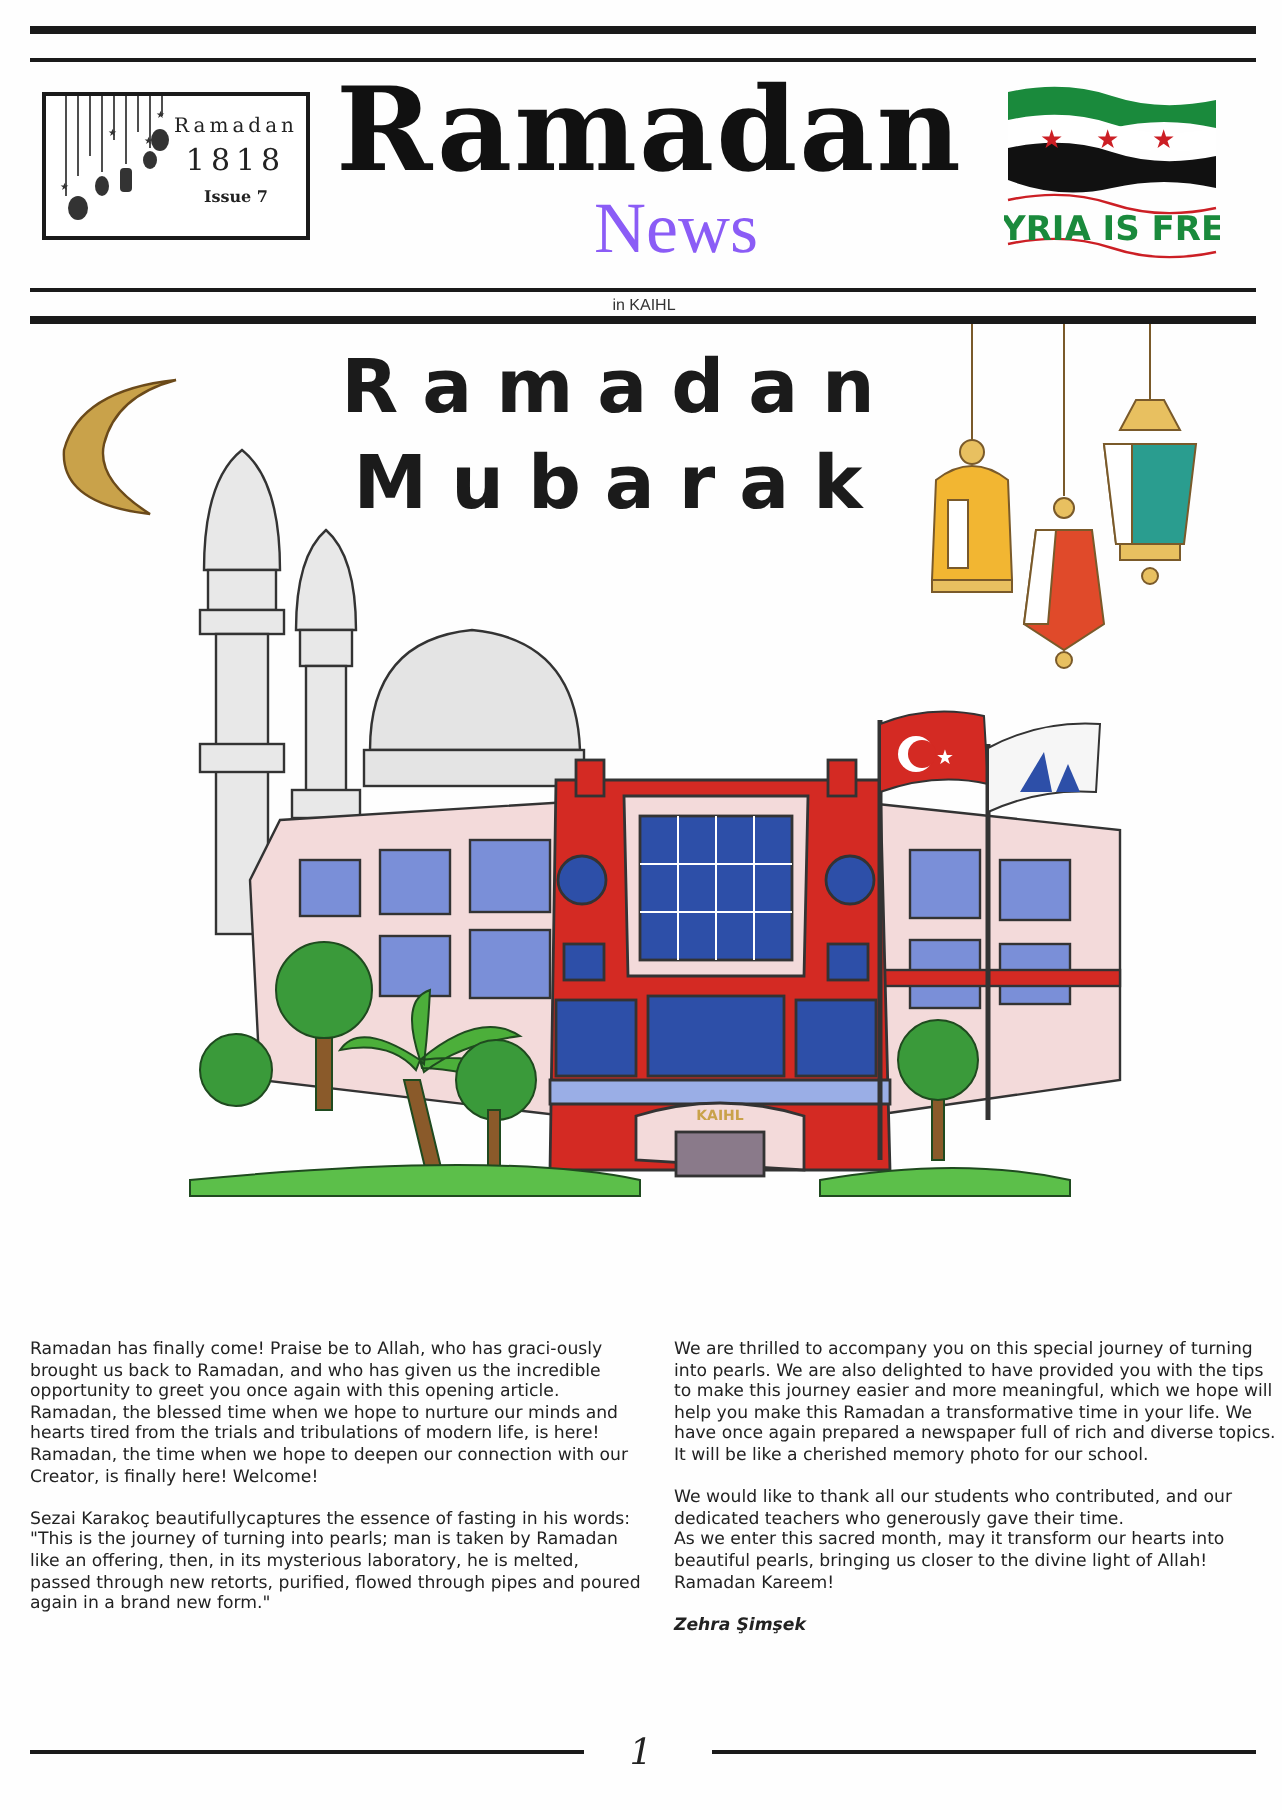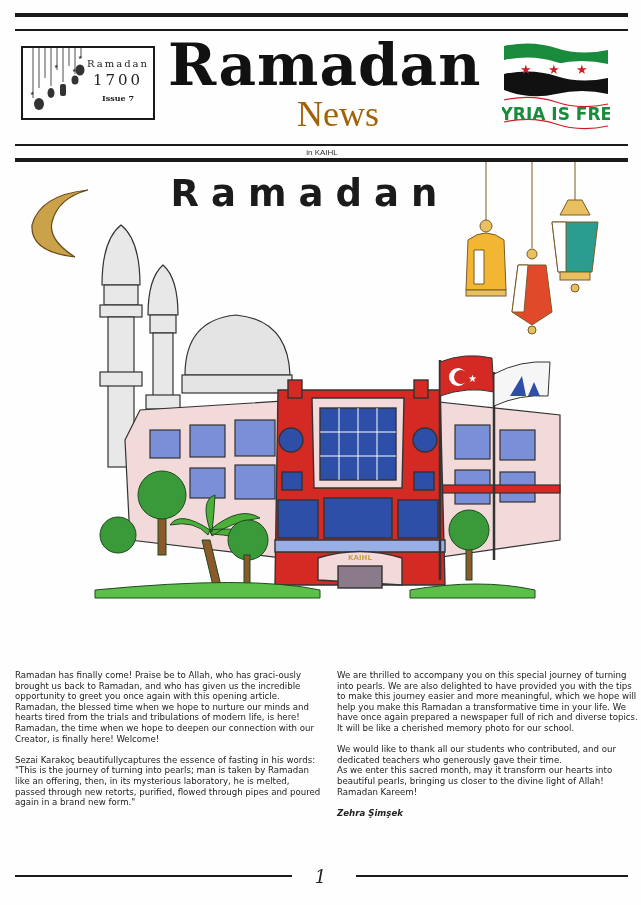--- a/index.html
+++ b/index.html
@@ -21,21 +21,21 @@
   .issue-text .year { font-size: 15px; letter-spacing: 3px; margin-top: 2px; }
   .issue-text .num { font-size: 8px; font-weight: bold; margin-top: 4px; }
 
   .masthead-title {
     position: absolute; left: 168px; top: 30px; width: 310px; text-align: center;
     font-family: "DejaVu Serif", serif; font-weight: bold; font-size: 58px; line-height: 70px;
     color: #111; letter-spacing: 1px;
   }
   .masthead-sub {
     position: absolute; left: 168px; top: 94px; width: 310px; text-align: center;
-    font-family: "Liberation Serif", serif; font-size: 36px; line-height: 40px; color: #a16207;
+    font-family: "Liberation Serif", serif; font-size: 36px; line-height: 40px; color: #8b5cf6;
     padding-left: 30px;
   }
   .flag { position: absolute; left: 502px; top: 42px; width: 108px; height: 90px; }
 
   .subline {
     position: absolute; left: 0; width: 632px; top: 148px; text-align: center;
     font-family: "Liberation Sans", sans-serif; font-size: 8px; color: #333; padding-left: 12px;
   }
 
   .hero-title {
@@ -87,21 +87,21 @@
       <text x="51" y="11" font-size="5" fill="#333">★</text>
       <ellipse cx="12" cy="56" rx="5" ry="6"></ellipse>
       <ellipse cx="24" cy="45" rx="3.5" ry="5"></ellipse>
       <rect x="33" y="36" width="6" height="12" rx="2"></rect>
       <ellipse cx="48" cy="32" rx="3.5" ry="4.5"></ellipse>
       <ellipse cx="53" cy="22" rx="4.5" ry="5.5"></ellipse>
     </g>
   </svg>
   <div class="issue-text">
     <div class="month">Ramadan</div>
-    <div class="year">1700</div>
+    <div class="year">1818</div>
     <div class="num">Issue 7</div>
   </div>
 </div>
 
 <div class="masthead-title">Ramadan</div>
 <div class="masthead-sub">News</div>
 
 <svg class="flag" viewBox="0 0 108 90">
   <path d="M2 4 Q30 -2 54 6 T106 8 L106 22 Q80 16 54 22 T2 18 Z" fill="#1a8a3c"></path>
   <path d="M2 18 Q30 12 54 20 T106 22 L106 36 Q80 30 54 36 T2 32 Z" fill="#ffffff"></path>
@@ -227,20 +227,21 @@
     <rect x="244" y="555" width="6" height="30" fill="#8a5a2a"></rect>
     <rect x="466" y="535" width="6" height="45" fill="#8a5a2a"></rect>
     <circle cx="469" cy="530" r="20" fill="#3a9a3a"></circle>
     <path d="M95 590 Q250 575 320 590 L320 598 L95 598 Z" fill="#5cbf4a"></path>
     <path d="M410 590 Q480 578 535 590 L535 598 L410 598 Z" fill="#5cbf4a"></path>
   </g>
 </svg>
 
 <div class="hero-title">
   <div>Ramadan</div>
+  <div>Mubarak</div>
 </div>
 
 <div class="col col-left">
   <p>Ramadan has finally come!  Praise be to Allah, who has graci-ously brought us back to Ramadan, and who has given us the incredible opportunity to greet you once again with this opening article. Ramadan, the blessed time when we hope to nurture our minds and hearts tired from the trials and tribulations of modern life, is here! Ramadan, the time when we hope to deepen our connection with our Creator, is finally here! Welcome!</p>
   <p>Sezai Karakoç beautifullycaptures the essence of fasting in his words: "This is the journey of turning into pearls; man is taken by Ramadan like an offering, then, in its mysterious laboratory, he is melted, passed through new retorts, purified, flowed through pipes and poured again in a brand new form."</p>
 </div>
 <div class="col col-right">
   <p>We are thrilled to accompany you on this special journey of turning into pearls. We are also delighted to have provided you with the tips to make this journey easier and more meaningful, which we hope will help you make this Ramadan a transformative time in your life. We have once again prepared a newspaper full of rich and diverse topics. It will be like a cherished memory photo for our school.</p>
   <p style="white-space:pre-line;">We would like to thank all our students who contributed, and our dedicated teachers who generously gave their time.
 As we enter this sacred month, may it transform our hearts into beautiful pearls, bringing us closer to the divine light of Allah! Ramadan Kareem!</p>

